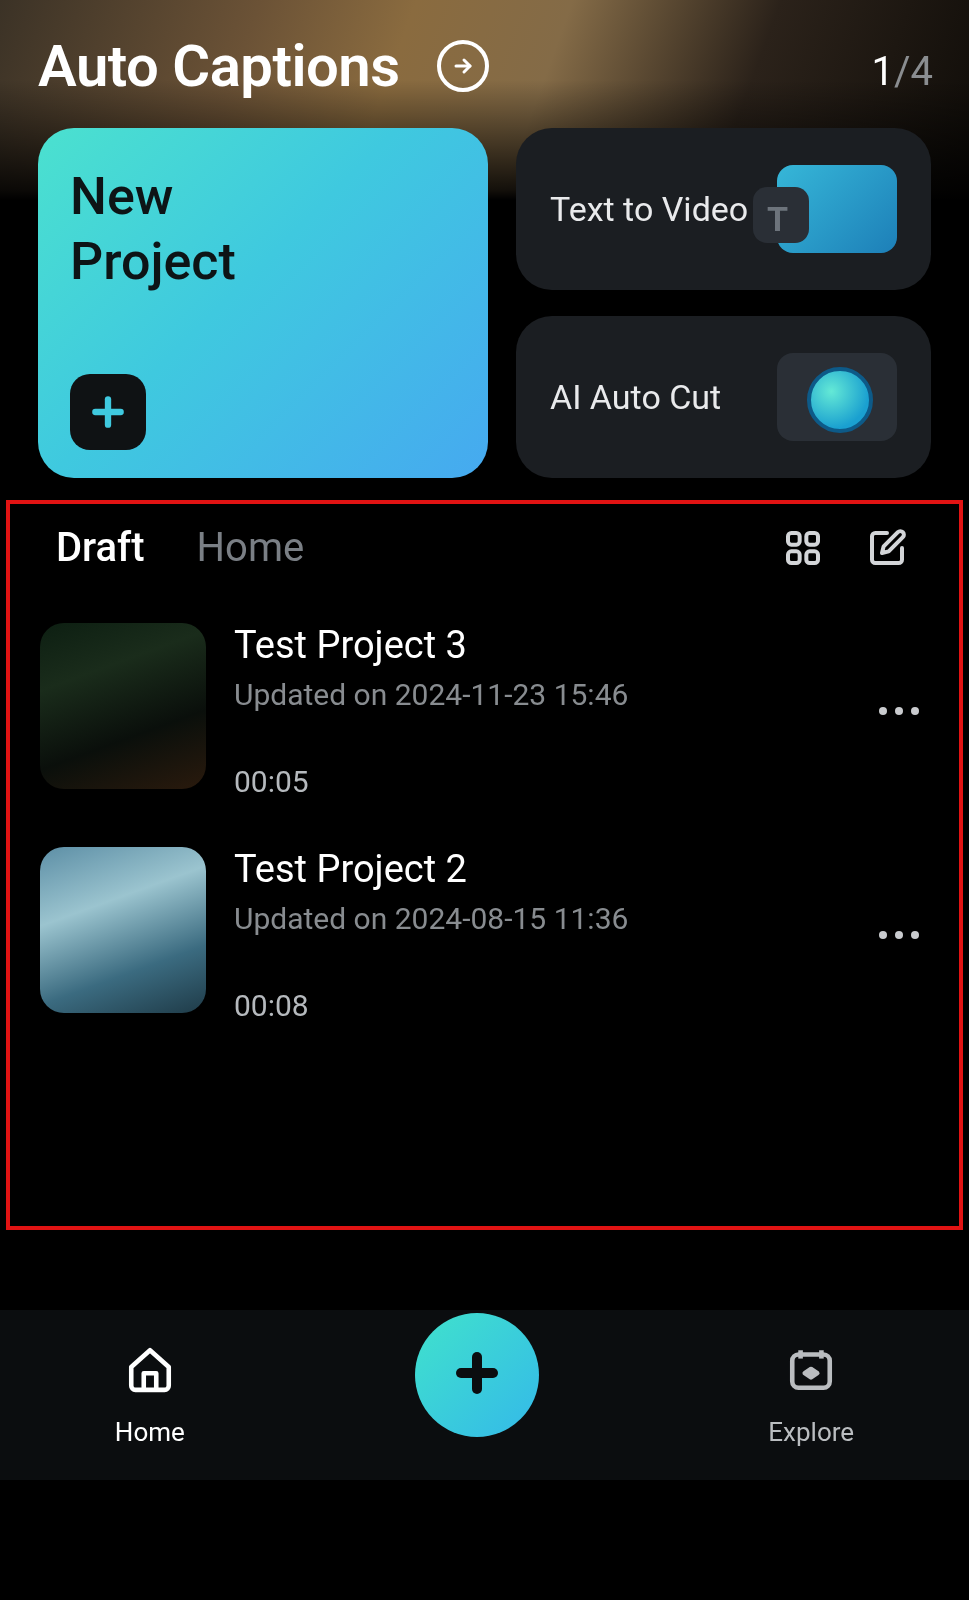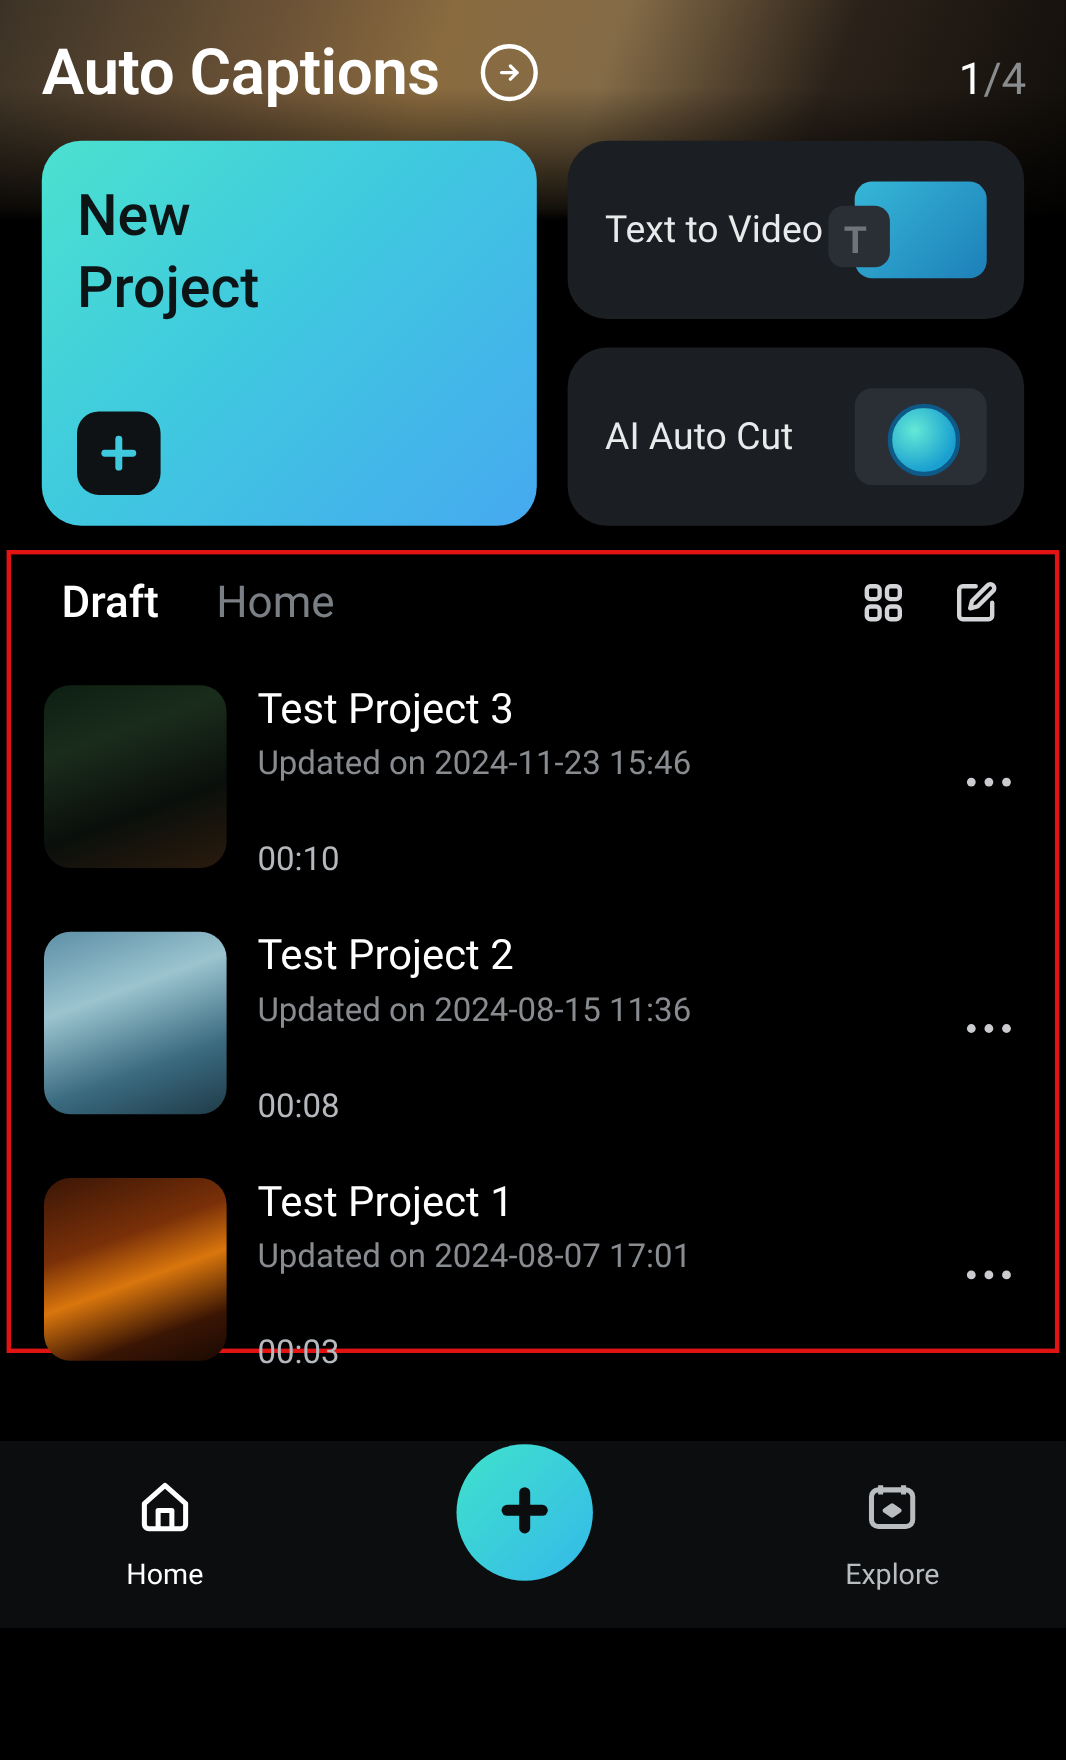--- a/index.html
+++ b/index.html
@@ -202,21 +202,21 @@
       </span>
     </div>
   </div>
 
   <div class="list">
     <div class="row">
       <div class="thumb2 t-a"></div>
       <div class="meta">
         <div class="title">Test Project 3</div>
         <div class="sub">Updated on 2024-11-23 15:46</div>
-        <div class="dur">00:10</div>
+        <div class="dur">00:05</div>
       </div>
       <div class="more">
           <span class="dots">
             <i></i>
             <i></i>
             <i></i>
           </span>
         </div>
     </div>
 
@@ -229,35 +229,20 @@
       </div>
       <div class="more">
           <span class="dots">
             <i></i>
             <i></i>
             <i></i>
           </span>
         </div>
     </div>
 
-    <div class="row">
-      <div class="thumb2 t-c"></div>
-      <div class="meta">
-        <div class="title">Test Project 1</div>
-        <div class="sub">Updated on 2024-08-07 17:01</div>
-        <div class="dur">00:03</div>
-      </div>
-      <div class="more">
-          <span class="dots">
-            <i></i>
-            <i></i>
-            <i></i>
-          </span>
-        </div>
-    </div>
   </div>
 </div>
 
 <div class="bottom-nav">
   <div class="nav-item active">
     <span>
       <svg viewBox="0 0 24 24" fill="none" stroke="#fff" stroke-width="2.2" stroke-linejoin="round">
           <path d="M3 11l9-8 9 8v9a2 2 0 0 1-2 2H5a2 2 0 0 1-2-2z"></path>
           <path d="M9 22V14h6v8"></path>
         </svg>

